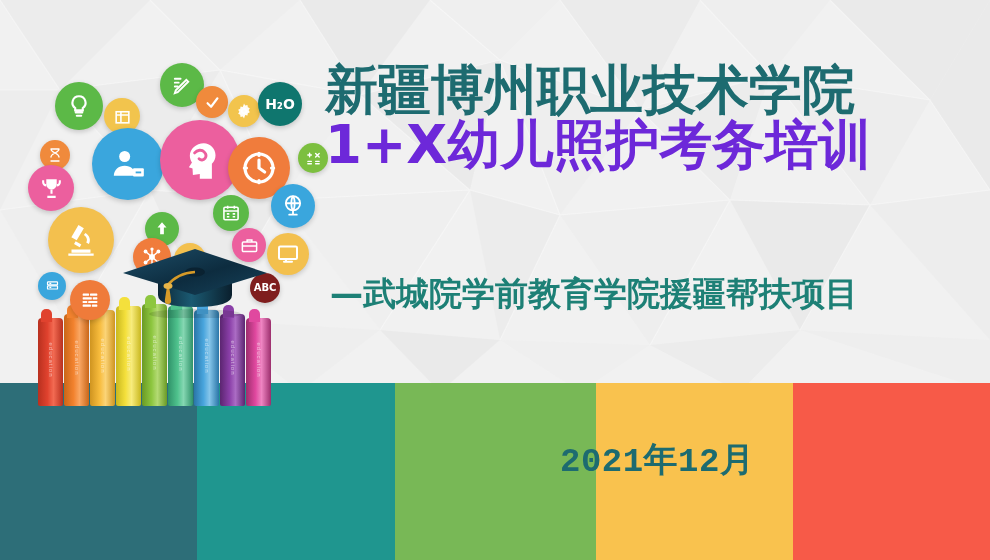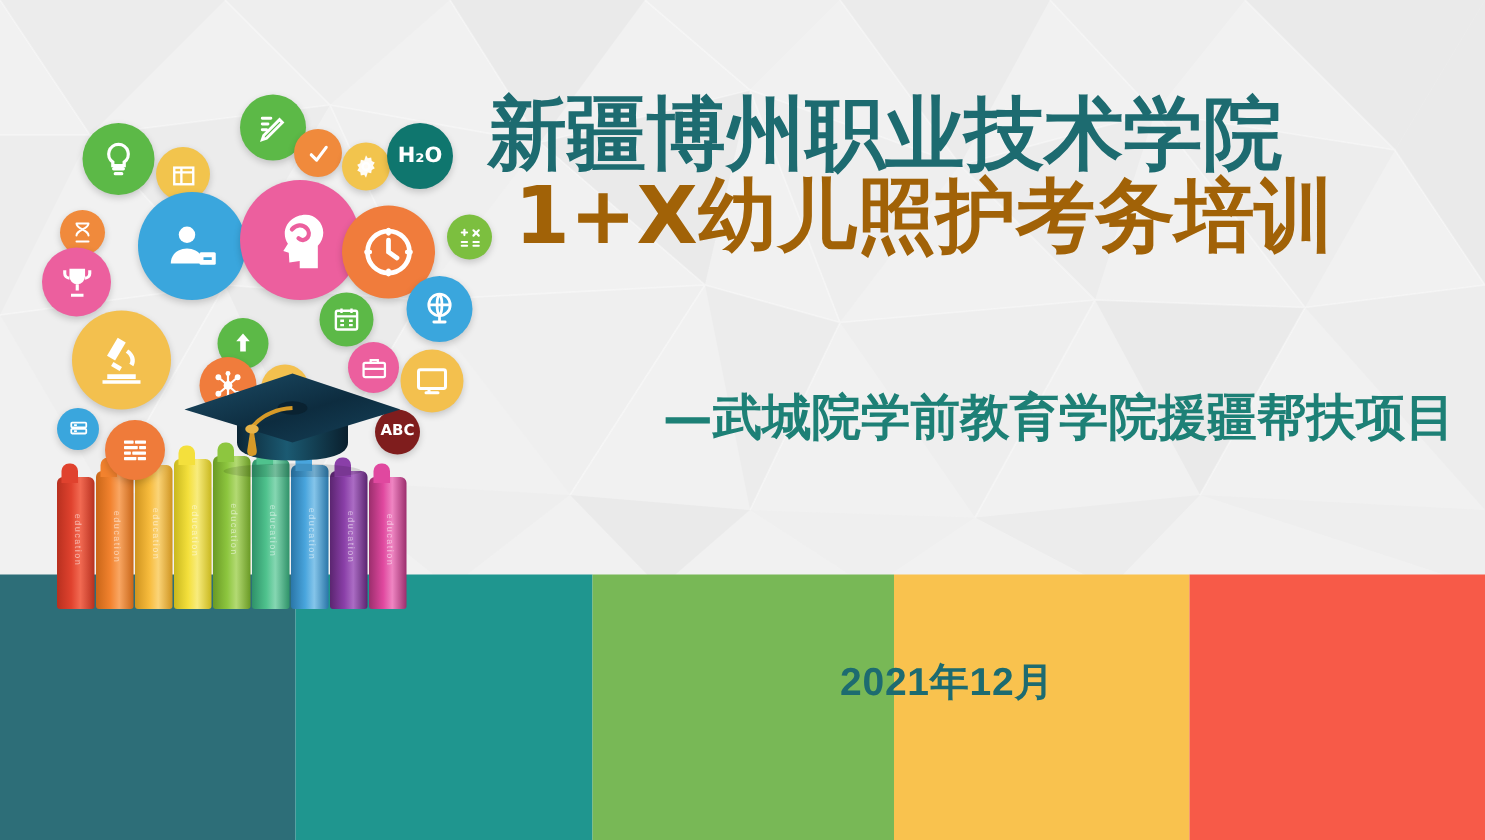--- a/index.html
+++ b/index.html
@@ -33,39 +33,38 @@
     font-weight:bold;
     letter-spacing:0px;
     line-height:1.04;
     white-space:nowrap;
     font-family:"DejaVu Sans","Liberation Sans",sans-serif;
   }
   .t1{font-size:53px;}
   .t2{font-size:53px;}
   .subtitle{
     position:absolute;
-    left:330px; top:256px;
+    left:330px; top:272px;
     width:640px;
     font-size:33px;
     font-weight:bold;
     white-space:nowrap;
     z-index:6;
     font-family:"DejaVu Sans","Liberation Sans",sans-serif;
-    text-align:right;
   }
 
   
   .date{
     position:absolute;
     left:560px; top:437px;
-    font-size:26px;
+    font-size:34px;
     font-weight:bold;
     z-index:8;
     letter-spacing:0.5px;
-    font-family:Liberation Sans, sans-serif;
+    font-family:Liberation Mono, monospace;
   }
 
   
   .cluster{position:absolute;left:0;top:0;width:340px;height:400px;z-index:5;}
   .bubble{
     position:absolute;
     border-radius:50%;
     display:flex;align-items:center;justify-content:center;
     color:#fff;
     box-shadow:0 2px 5px rgba(0,0,0,.18);
@@ -392,20 +391,20 @@
     <path d="M38 30 h74 v22 q0 12 -37 12 q-37 0 -37 -12 z" fill="url(#capBody)"></path>
     <polygon points="75,6 147,30 75,52 3,30" fill="url(#capTop)"></polygon>
     <ellipse cx="75" cy="29" rx="10" ry="4.5" fill="#0a2231"></ellipse>
     <path d="M75 29 q-18 1 -28 14" stroke="#d69a28" stroke-width="2.6" fill="none"></path>
     <path d="M47 43 l-2 13 q-1 5 3 5 q4 0 3 -5 l-2 -13z" fill="#d69a28"></path>
     <ellipse cx="48" cy="43" rx="4.5" ry="3" fill="#e8b448"></ellipse>
   </svg>
 
   <div class="title-block">
     <div class="t-line t1" style="color:#1d6b70;">新疆博州职业技术学院</div>
-    <div class="t-line t2" style="color:#a16207;margin-left:18px;">1+X幼儿照护考务培训</div>
+    <div class="t-line t2" style="color:#6d28d9;">1+X幼儿照护考务培训</div>
   </div>
 
   <div class="subtitle" style="color:#1d8076;">—武城院学前教育学院援疆帮扶项目</div>
 
   <div class="date" style="color:#1d6b70;">2021年12月</div>
 
 </div>
 
 </body></html>

